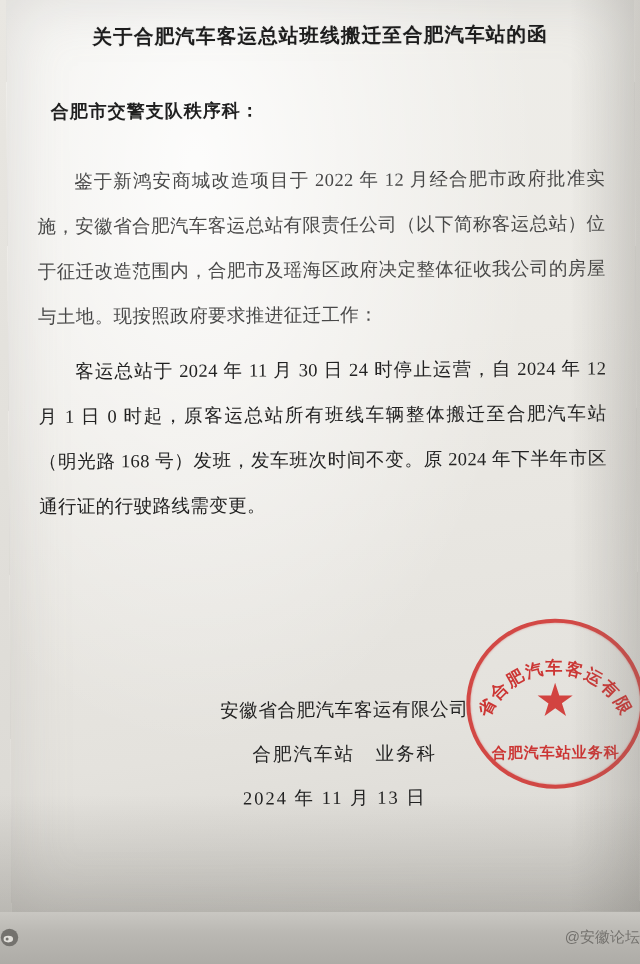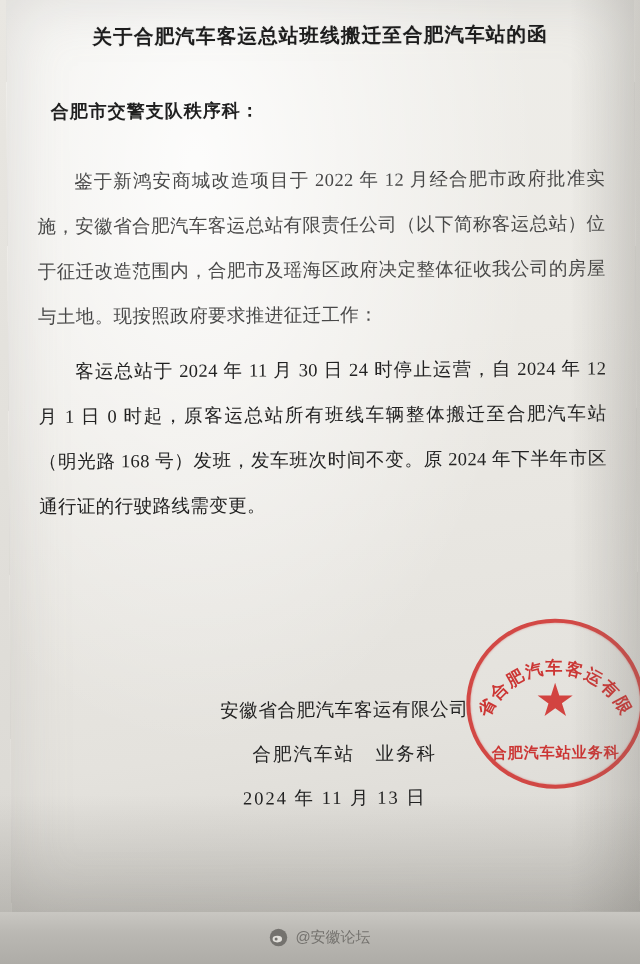--- a/index.html
+++ b/index.html
@@ -185,21 +185,21 @@
 
   
   .watermark {
     position: absolute;
     left: 0;
     bottom: 10px;
     width: 640px;
     height: 34px;
     display: flex;
     align-items: center;
-    justify-content: center;
+    justify-content: space-between;
     gap: 7px;
     color: #6f6d69;
     font-family: "Liberation Sans", sans-serif;
     font-size: 15px;
     opacity: 0.92;
   }
   .wb-logo {
     width: 19px;
     height: 19px;
     display: block;

